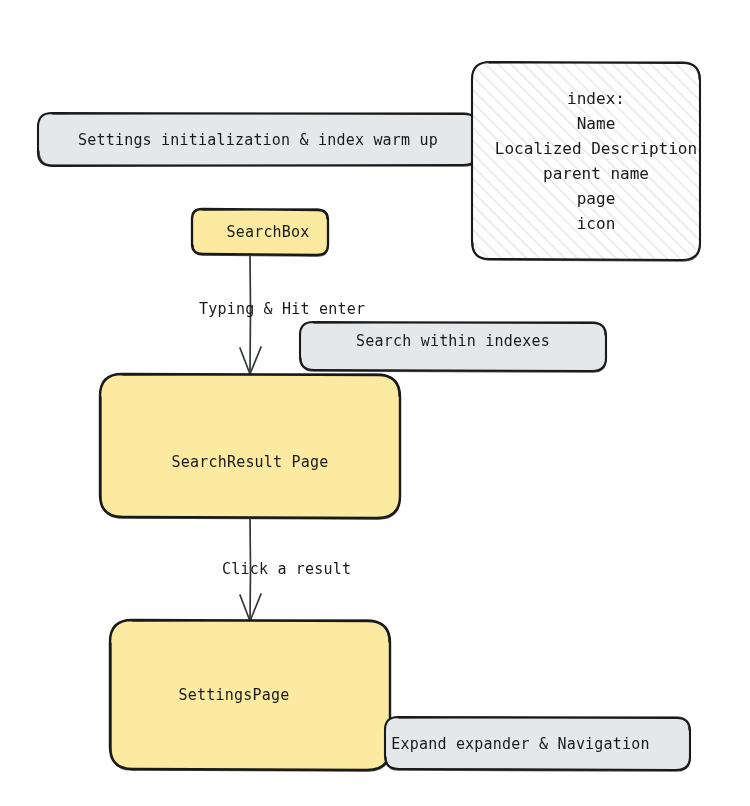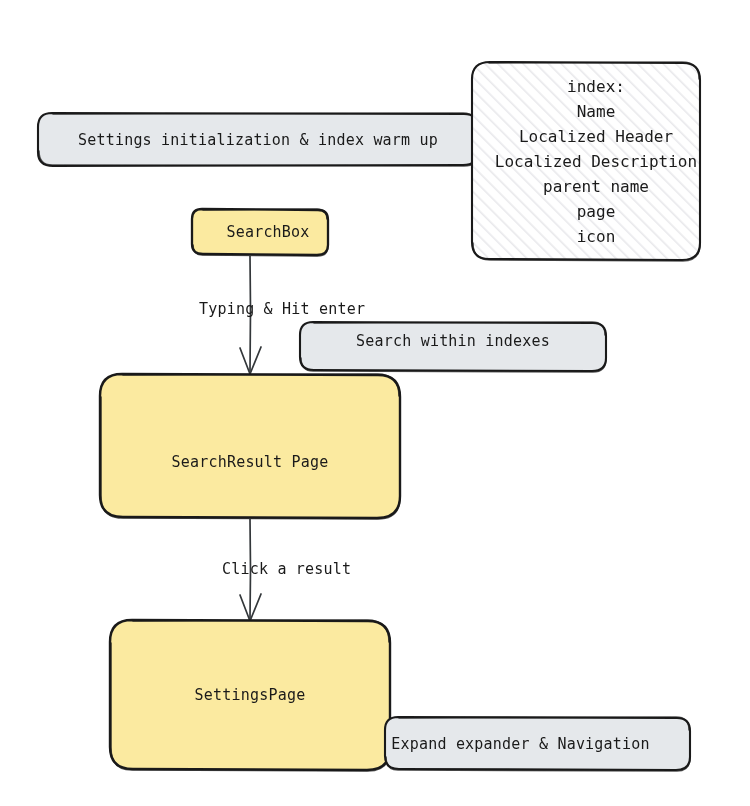--- a/index.html
+++ b/index.html
@@ -116,38 +116,37 @@
     <path d="M398,717 L677,718 Q690,718 690,731 L690,757 Q690,770 676,770 L399,769 Q385,769 385,756 L385,730 Q385,717 398,717 Z" fill="#e5e8eb" stroke="#1a1a1a" stroke-width="2.1" stroke-linejoin="round"></path>
     <path d="M399,718 L676,717 Q689,717 689,730 M690,758 Q690,771 677,771 L398,770 Q386,770 386,757" fill="none" stroke="#1a1a1a" stroke-width="1.5" stroke-linecap="round" opacity="0.75"></path>
   </g>
 </svg>
 
 <div class="note-label" style="left:38px; top:113px; width:440px; height:53px; display:flex; align-items:center; justify-content:center;">Settings initialization &amp; index warm up</div>
 
 <div class="index-text" style="left:472px; top:62px; width:248px; height:198px; display:flex; flex-direction:column; align-items:center; justify-content:center;">
   <span>index:</span>
   <span>Name</span>
-  <span>Localized Header</span>
   <span>Localized Description</span>
   <span>parent name</span>
   <span>page</span>
   <span>icon</span>
 </div>
 
 <div class="node-label" style="left:192px; top:209px; width:136px; height:46px; display:flex; align-items:center; justify-content:center;margin-left:8px;">SearchBox</div>
 
 <div class="edge-label" style="left:163px; top:300px;">Typing &amp; Hit enter</div>
 
 <div class="node-label" style="left:100px; top:374px; width:300px; height:144px; display:flex; align-items:center; justify-content:center;margin-top:16px;">SearchResult Page</div>
 
 <div class="note-label" style="left:300px; top:322px; width:306px; height:37px; display:flex; align-items:center; justify-content:center;">Search within indexes</div>
 
 <div class="edge-label" style="left:186px; top:560px;">Click a result</div>
 
-<div class="node-label" style="left:110px; top:620px; width:280px; height:150px; display:flex; align-items:center; justify-content:center;">SettingsPage</div>
+<div class="node-label" style="left:94px; top:620px; width:280px; height:150px; display:flex; align-items:center; justify-content:center;">SettingsPage</div>
 
 <div class="note-label" style="left:368px; top:717px; width:305px; height:53px; display:flex; align-items:center; justify-content:center;">Expand expander &amp; Navigation</div>
 
 <div class="hit" style="left:38px; top:113px; width:440px; height:53px;"></div>
 <div class="hit" style="left:478px; top:62px; width:222px; height:198px;"></div>
 <div class="hit" style="left:192px; top:209px; width:136px; height:46px;"></div>
 <div class="hit" style="left:100px; top:374px; width:200px; height:144px;"></div>
 <div class="hit" style="left:300px; top:322px; width:306px; height:49px;"></div>
 <div class="hit" style="left:110px; top:620px; width:275px; height:97px;"></div>
 <div class="hit" style="left:385px; top:717px; width:305px; height:53px;"></div>

